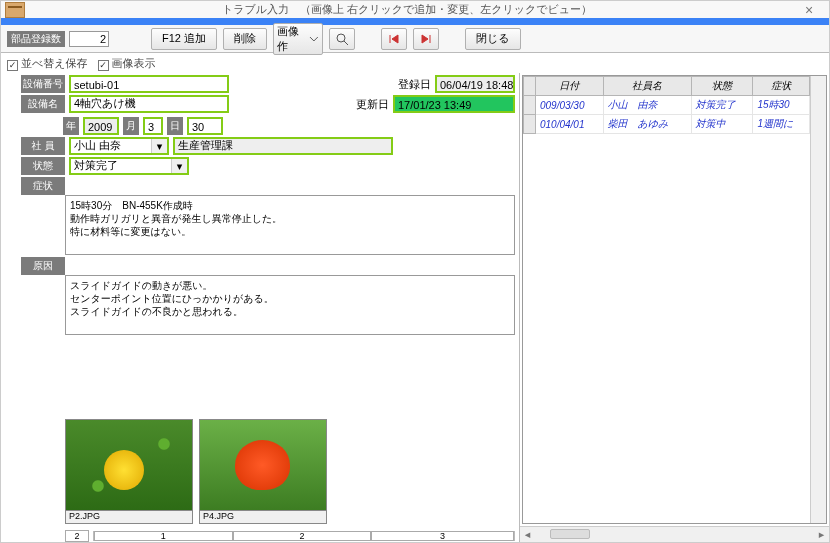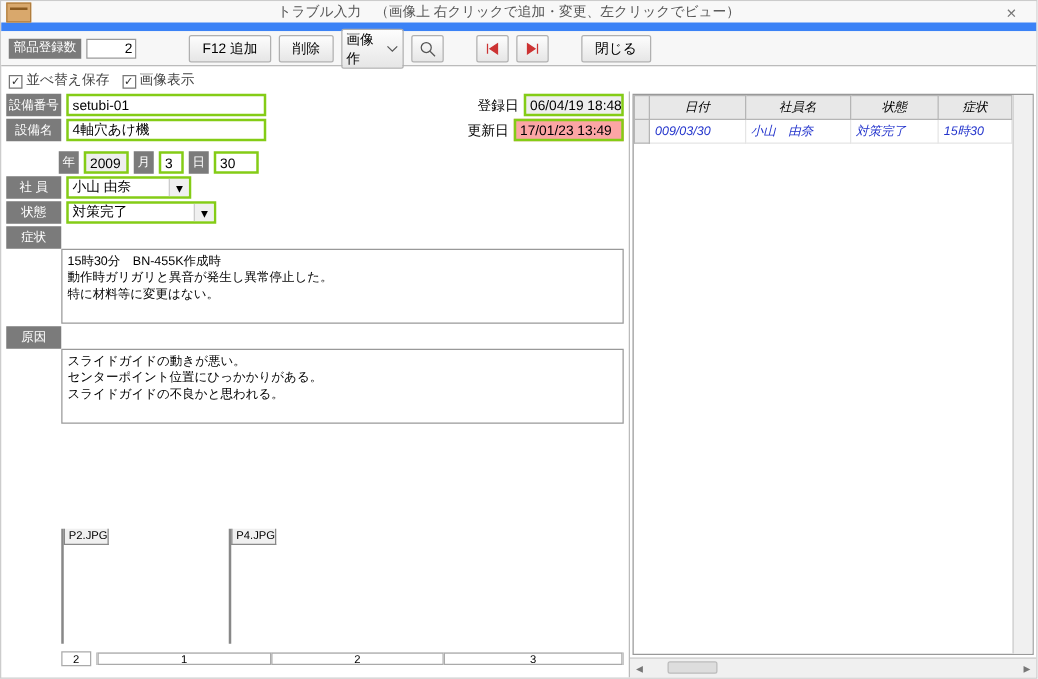--- a/index.html
+++ b/index.html
@@ -14,34 +14,34 @@
 .lbl-dark { background: #7b7b7b; color: #fff; padding: 2px 4px; font-size: 10px; line-height: 12px; }
 .num-box { width: 40px; height: 16px; border: 1px solid #999; background: #fff; text-align: right; padding-right: 2px; line-height: 14px; }
 .btn { height: 22px; border: 1px solid #b0b0b0; background: linear-gradient(#fdfdfd,#e6e6e6); padding: 5px 10px; display: flex; align-items: center; justify-content: center; border-radius: 2px; cursor: pointer; }
 .combo { height: 32px; width: 50px; border: 1px solid #b0b0b0; background: linear-gradient(#fdfdfd,#e6e6e6); display: flex; align-items: center; padding: 0 3px; border-radius: 2px; }
 .drop { width: 10px; height: 10px; margin-left: auto; }
 .icon-btn { width: 26px; height: 22px; border: 1px solid #b0b0b0; background: linear-gradient(#fdfdfd,#e6e6e6); display: flex; align-items: center; justify-content: center; border-radius: 2px; cursor: pointer; }
 .toolbar2 { height: 20px; display: flex; align-items: center; gap: 10px; padding: 0 6px; font-size: 10px; color: #444; }
 .chk { display: flex; align-items: flex-end; gap: 3px; }
 .chk .box { width: 11px; height: 11px; border: 1px solid #777; background: #fff; display: flex; align-items: center; justify-content: center; }
 .chk .box::after { content: "✓"; font-size: 9px; color: #333; }
-.body { flex: 1; display: flex; overflow: hidden; }
+.body { flex: 1; display: flex; overflow: hidden; padding-left: 16px; }
 .left { width: 503px; border-right: 1px solid #bbb; display: flex; flex-direction: column; padding: 2px 4px; gap: 2px; }
 .right { flex: 1; display: flex; flex-direction: column; overflow: hidden; }
 .row { display: flex; align-items: center; gap: 4px; min-height: 18px; }
 .lbl-side { background: #7b7b7b; color: #fff; width: 44px; text-align: center; padding: 2px 0; font-size: 10px; }
 .fld { height: 18px; border: 2px solid #84cc16; background: #fff; padding: 0 3px; display: flex; align-items: flex-end; overflow: hidden; white-space: nowrap; }
 .fld.dd { padding-right: 0; }
 .dd-arrow { width: 16px; height: 100%; margin-left: auto; display: flex; align-items: center; justify-content: center; background: #f0f0f0; border-left: 1px solid #ccc; }
 .mini-dark { background: #7b7b7b; color: #fff; padding: 2px 3px; font-size: 10px; }
 .txtarea { flex: 1; border: 1px solid #999; background: #fff; padding: 3px 4px; font-size: 10px; line-height: 13px; white-space: pre-line; overflow: hidden; }
 .sect { display: flex; flex-direction: column; }
 .sect-head { display: flex; }
 .thumbs { display: flex; gap: 6px; padding: 2px 0; }
-.thumb { width: 128px; display: flex; flex-direction: row; }
+.thumb { width: 128px; display: flex; flex-direction: column; }
 .thumb-img { height: 92px; border: 1px solid #888; position: relative; overflow: hidden; }
 .thumb-cap { height: 13px; border: 1px solid #888; border-top: 0; font-size: 9px; background: #f0f0f0; padding-left: 3px; }
 .scroll-row { height: 16px; display: flex; align-items: center; margin-top: 2px; }
 .scroll-row .z { width: 24px; border: 1px solid #aaa; text-align: center; font-size: 9px; background: #fff; }
 .scroll-row .track { flex: 1; height: 10px; border: 1px solid #bbb; background: #eee; margin-left: 4px; position: relative; }
 .scroll-row .seg { position: absolute; top: -1px; bottom: -1px; border: 1px solid #aaa; background: #fff; display: flex; align-items: center; justify-content: center; font-size: 9px; }
 .grid-wrap { flex: 1; border: 1px solid #999; margin: 2px; display: flex; overflow: hidden; position: relative; }
 .grid { flex: 1; overflow: hidden; font-style: italic; }
 table { border-collapse: collapse; width: 100%; }
 th { background: #e8e8e8; border: 1px solid #b5b5b5; font-weight: normal; padding: 2px 4px; text-align: center; font-size: 10px; }
@@ -133,21 +133,21 @@
         <div class="fld" style="width:80px;background:#eee">
             <span>06/04/19 18:48</span>
           </div>
       </div>
       <div class="row">
         <span class="lbl-side">設備名</span>
         <div class="fld" style="width:160px">
             <span>4軸穴あけ機</span>
           </div>
         <span style="margin-left:auto">更新日</span>
-        <div class="fld" style="width:88px;background:#fca5a5">
+        <div class="fld" style="width:122px;background:#22c55e">
             <span>17/01/23 13:49</span>
           </div>
       </div>
 
       <div style="height:4px"></div>
       <div class="row" style="padding-left:42px">
         <span class="mini-dark">年</span>
         <div class="fld" style="width:36px;background:#eee">
             <span>2009</span>
           </div>
@@ -159,20 +159,23 @@
         <div class="fld" style="width:36px">
             <span>30</span>
           </div>
       </div>
       <div class="row">
         <span class="lbl-side">社 員</span>
         <div class="fld dd" style="width:100px">
           <span>小山 由奈</span>
           <span class="dd-arrow">▾</span>
         </div>
+        <div class="fld" style="width:220px;background:#eee">
+            <span>生産管理課</span>
+          </div>
       </div>
       <div class="row">
         <span class="lbl-side">状態</span>
         <div class="fld dd" style="width:120px">
           <span>対策完了</span>
           <span class="dd-arrow">▾</span>
         </div>
       </div>
 
       <div class="sect" style="flex:0 0 78px">
@@ -236,20 +239,27 @@
             </tr>
               </thead>
             <tbody>
               <tr>
                 <td class="row-head"></td>
                 <td class="blue">009/03/30</td>
                 <td class="blue">小山　由奈</td>
                 <td class="blue">対策完了</td>
                 <td class="blue">15時30</td>
               </tr>
+              <tr>
+                <td class="row-head"></td>
+                <td class="blue">010/04/01</td>
+                <td class="blue">柴田　あゆみ</td>
+                <td class="blue">対策中</td>
+                <td class="blue">1週間に</td>
+              </tr>
             </tbody>
           </table>
         </div>
         <div class="vscroll"></div>
       </div>
       <div class="hscroll">
         <div class="arr">◂</div>
         <div class="sb">
             <div class="thumb-sb"></div>
           </div>

